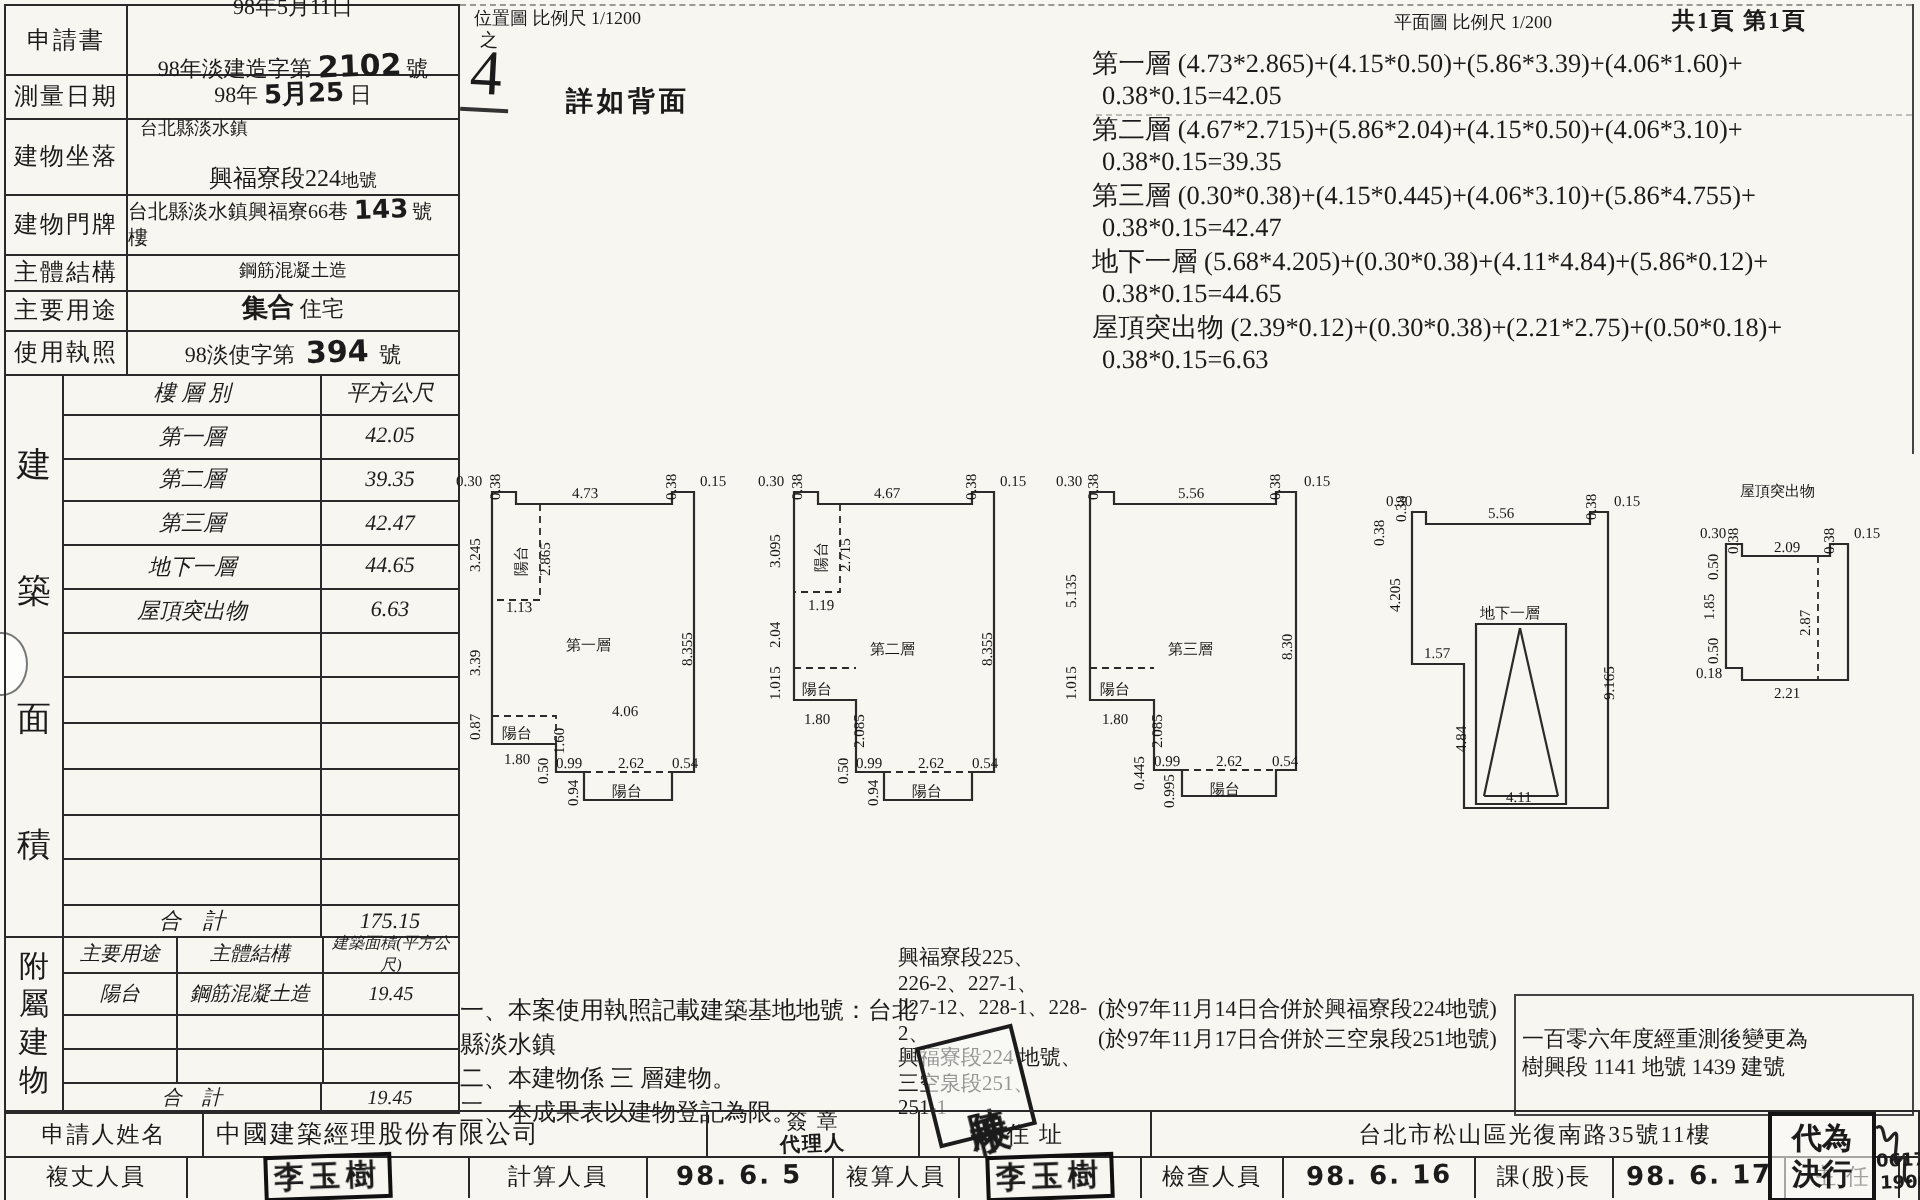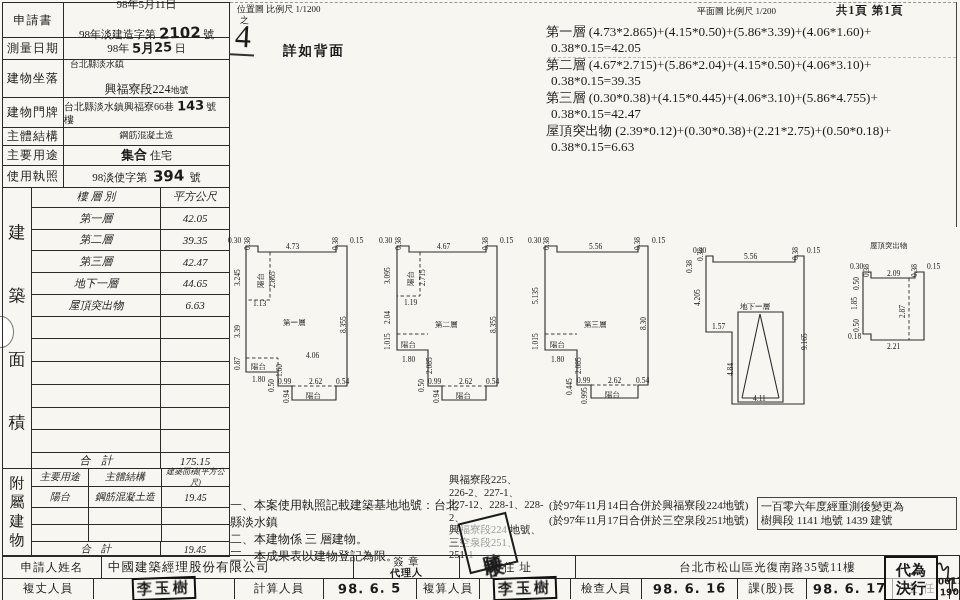--- a/index.html
+++ b/index.html
@@ -37,21 +37,21 @@
   .f-cont2{padding-left:44px;}
   .formula{margin-bottom:1px;}
   
   svg .solid{fill:none;stroke:#2b2b2b;stroke-width:1.1;}
   svg .dashed{fill:none;stroke:#2b2b2b;stroke-width:0.9;stroke-dasharray:3.5 2.5;}
   svg text{font-family:"Liberation Serif","DejaVu Serif",serif;fill:#161616;font-size:7.5px;}
   
   #notes{left:230px;top:497px;width:230px;font-size:12px;line-height:17px;}
   #lots{left:449px;top:474px;width:105px;font-size:10.5px;line-height:12.5px;}
   #merge{left:549px;top:498px;width:210px;font-size:11px;line-height:15px;}
-  #resurvey{left:757px;top:497px;width:192px;border:1px solid #444;font-size:11px;line-height:13.5px;padding:2px 3px;}
+  #resurvey{left:757px;top:497px;width:192px;border:1px solid #444;font-size:11px;line-height:13.5px;padding:16px 3px;}
   .sealbox{border:2.5px solid #1c1c1c;width:46px;height:48px;display:flex;align-items:center;justify-content:center;
            transform:rotate(-14deg);background:rgba(250,250,248,.55);}
   .sealbox span{writing-mode:vertical-rl;font-size:19px;font-weight:bold;letter-spacing:2px;filter:blur(.3px);}
   
   #footer{left:2px;top:555px;width:956px;height:44px;border:1px solid #2a2a2a;}
   .frow{position:absolute;left:0;right:0;display:flex;align-items:center;}
   .fcell{border-right:1px solid #2a2a2a;height:100%;display:flex;align-items:center;justify-content:center;
          font-size:11.5px;letter-spacing:1px;white-space:nowrap;}
   .fcell.noborder{border-right:none;}
   .stampbox{border:2px solid #101010;font-family:"DejaVu Sans",sans-serif;font-weight:bold;
@@ -256,20 +256,24 @@
     <div class="f-line">第一層 (4.73*2.865)+(4.15*0.50)+(5.86*3.39)+(4.06*1.60)+</div>
     <div class="f-line f-cont">0.38*0.15=42.05</div>
   </div>
   <div class="formula">
     <div class="f-line">第二層 (4.67*2.715)+(5.86*2.04)+(4.15*0.50)+(4.06*3.10)+</div>
     <div class="f-line f-cont">0.38*0.15=39.35</div>
   </div>
   <div class="formula">
     <div class="f-line">第三層 (0.30*0.38)+(4.15*0.445)+(4.06*3.10)+(5.86*4.755)+</div>
     <div class="f-line f-cont">0.38*0.15=42.47</div>
+  </div>
+  <div class="formula">
+    <div class="f-line">地下一層 (5.68*4.205)+(0.30*0.38)+(4.11*4.84)+(5.86*0.12)+</div>
+    <div class="f-line f-cont">0.38*0.15=44.65</div>
   </div>
   <div class="formula">
     <div class="f-line">屋頂突出物 (2.39*0.12)+(0.30*0.38)+(2.21*2.75)+(0.50*0.18)+</div>
     <div class="f-line f-cont">0.38*0.15=6.63</div>
   </div>
 </div>
 
 <svg class="abs" style="left:226px;top:226px" width="155" height="195" viewBox="0 0 155 195">
   <path class="solid" d="M20,20 H32 V26 H110 V20 H121 V160 H110 V174 H66 V160 H52 V146 H20 Z"></path>
   <path class="dashed" d="M20,132 H52 V146 M44,26 V74 H20 M66,160 H110"></path>

